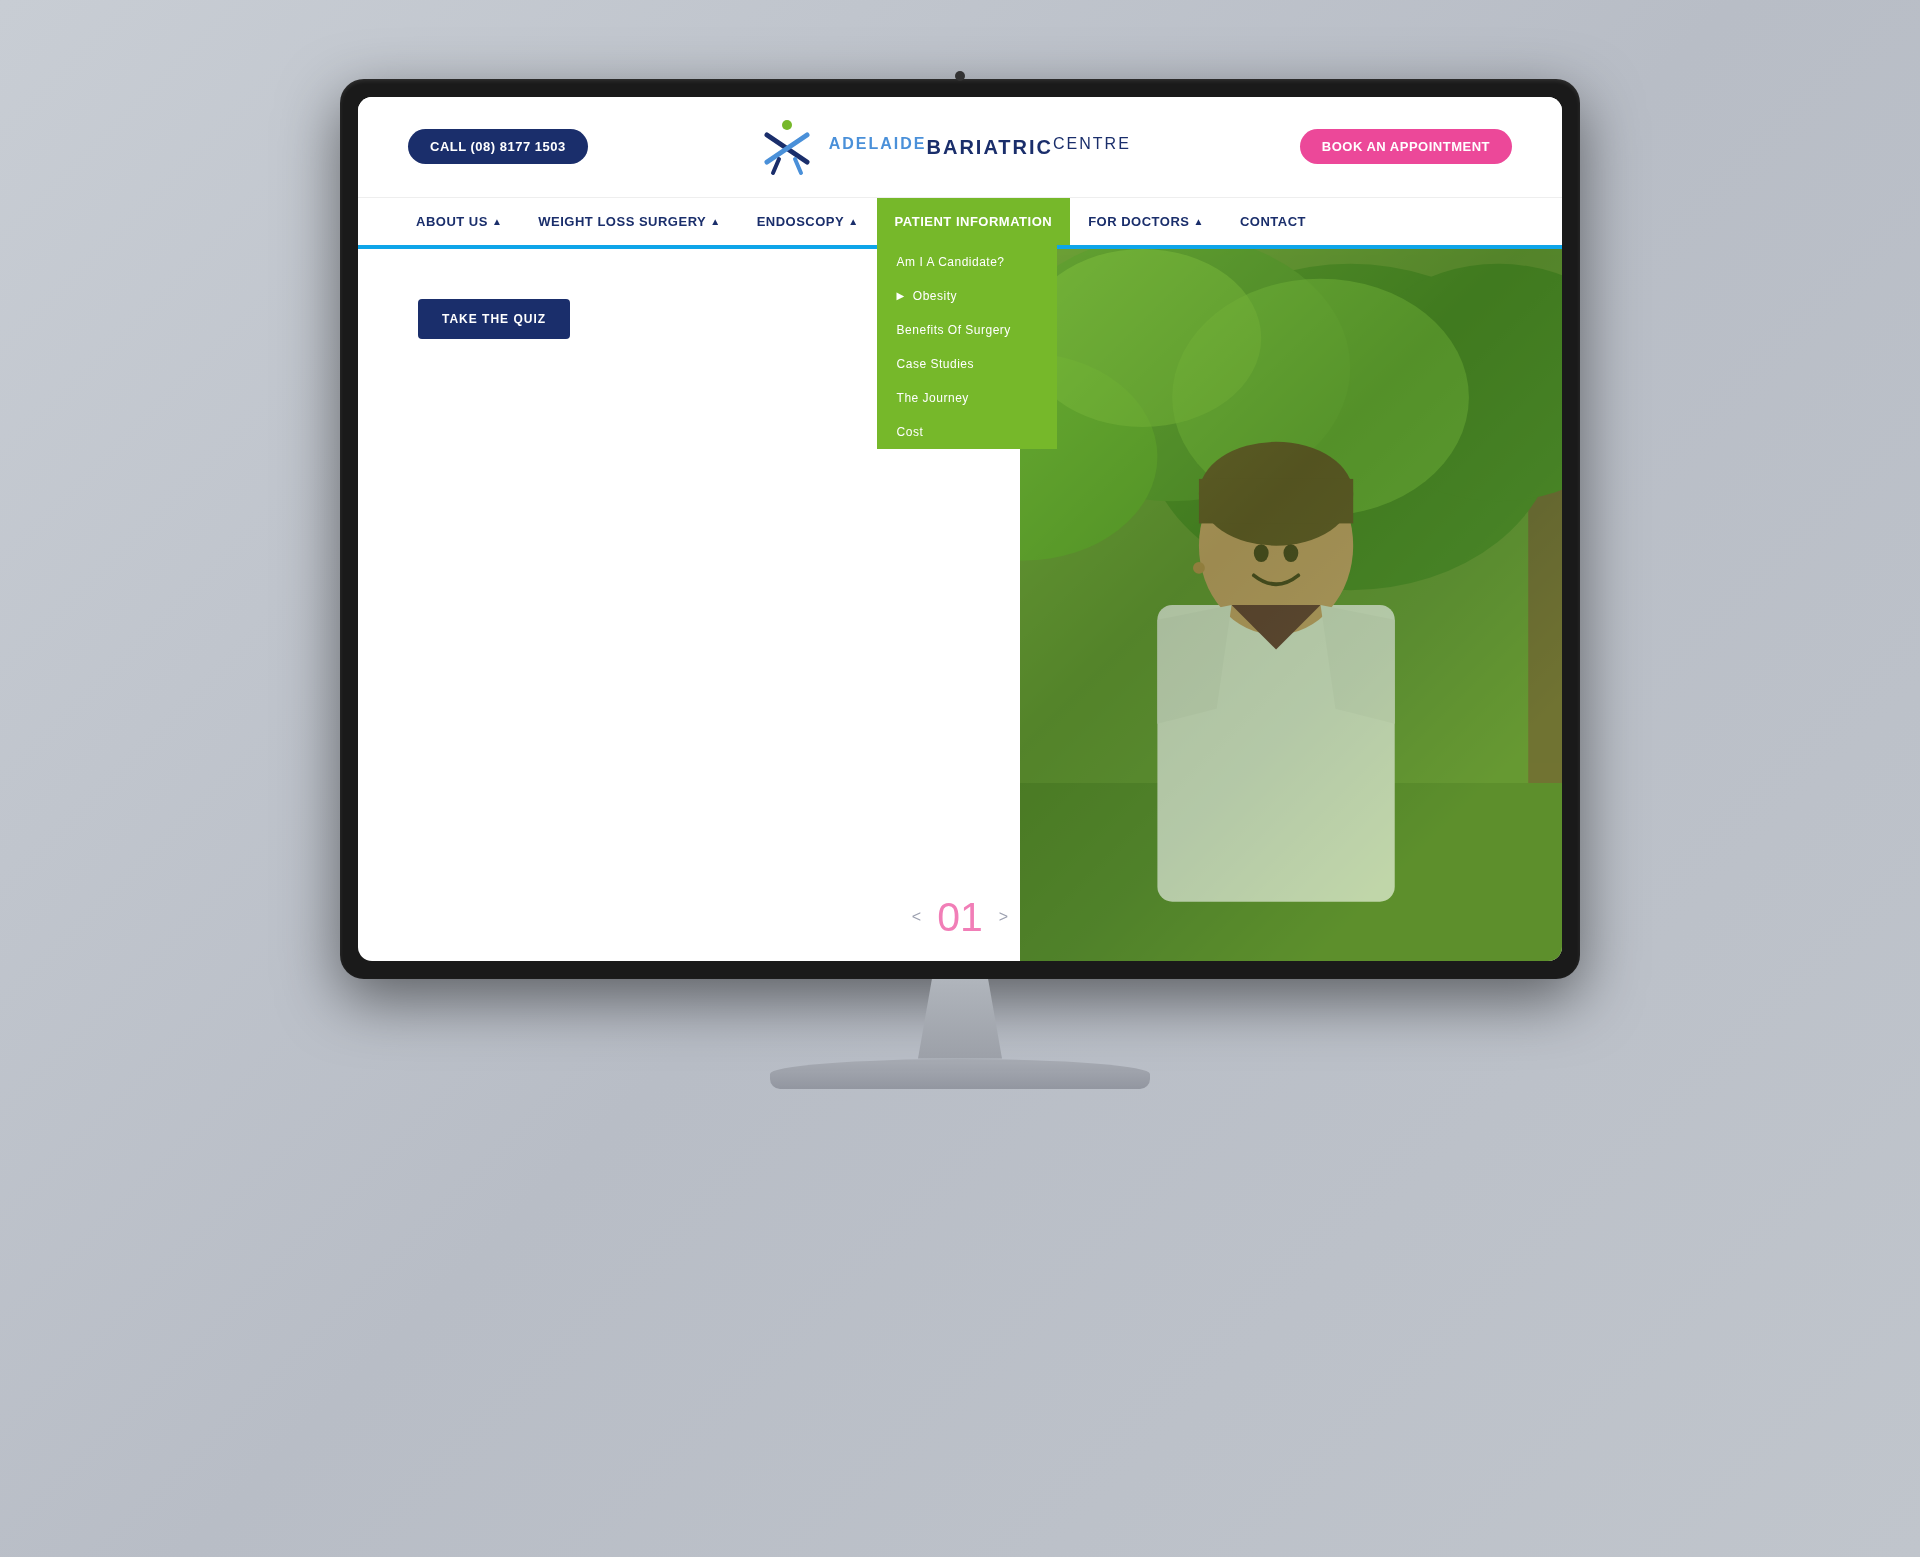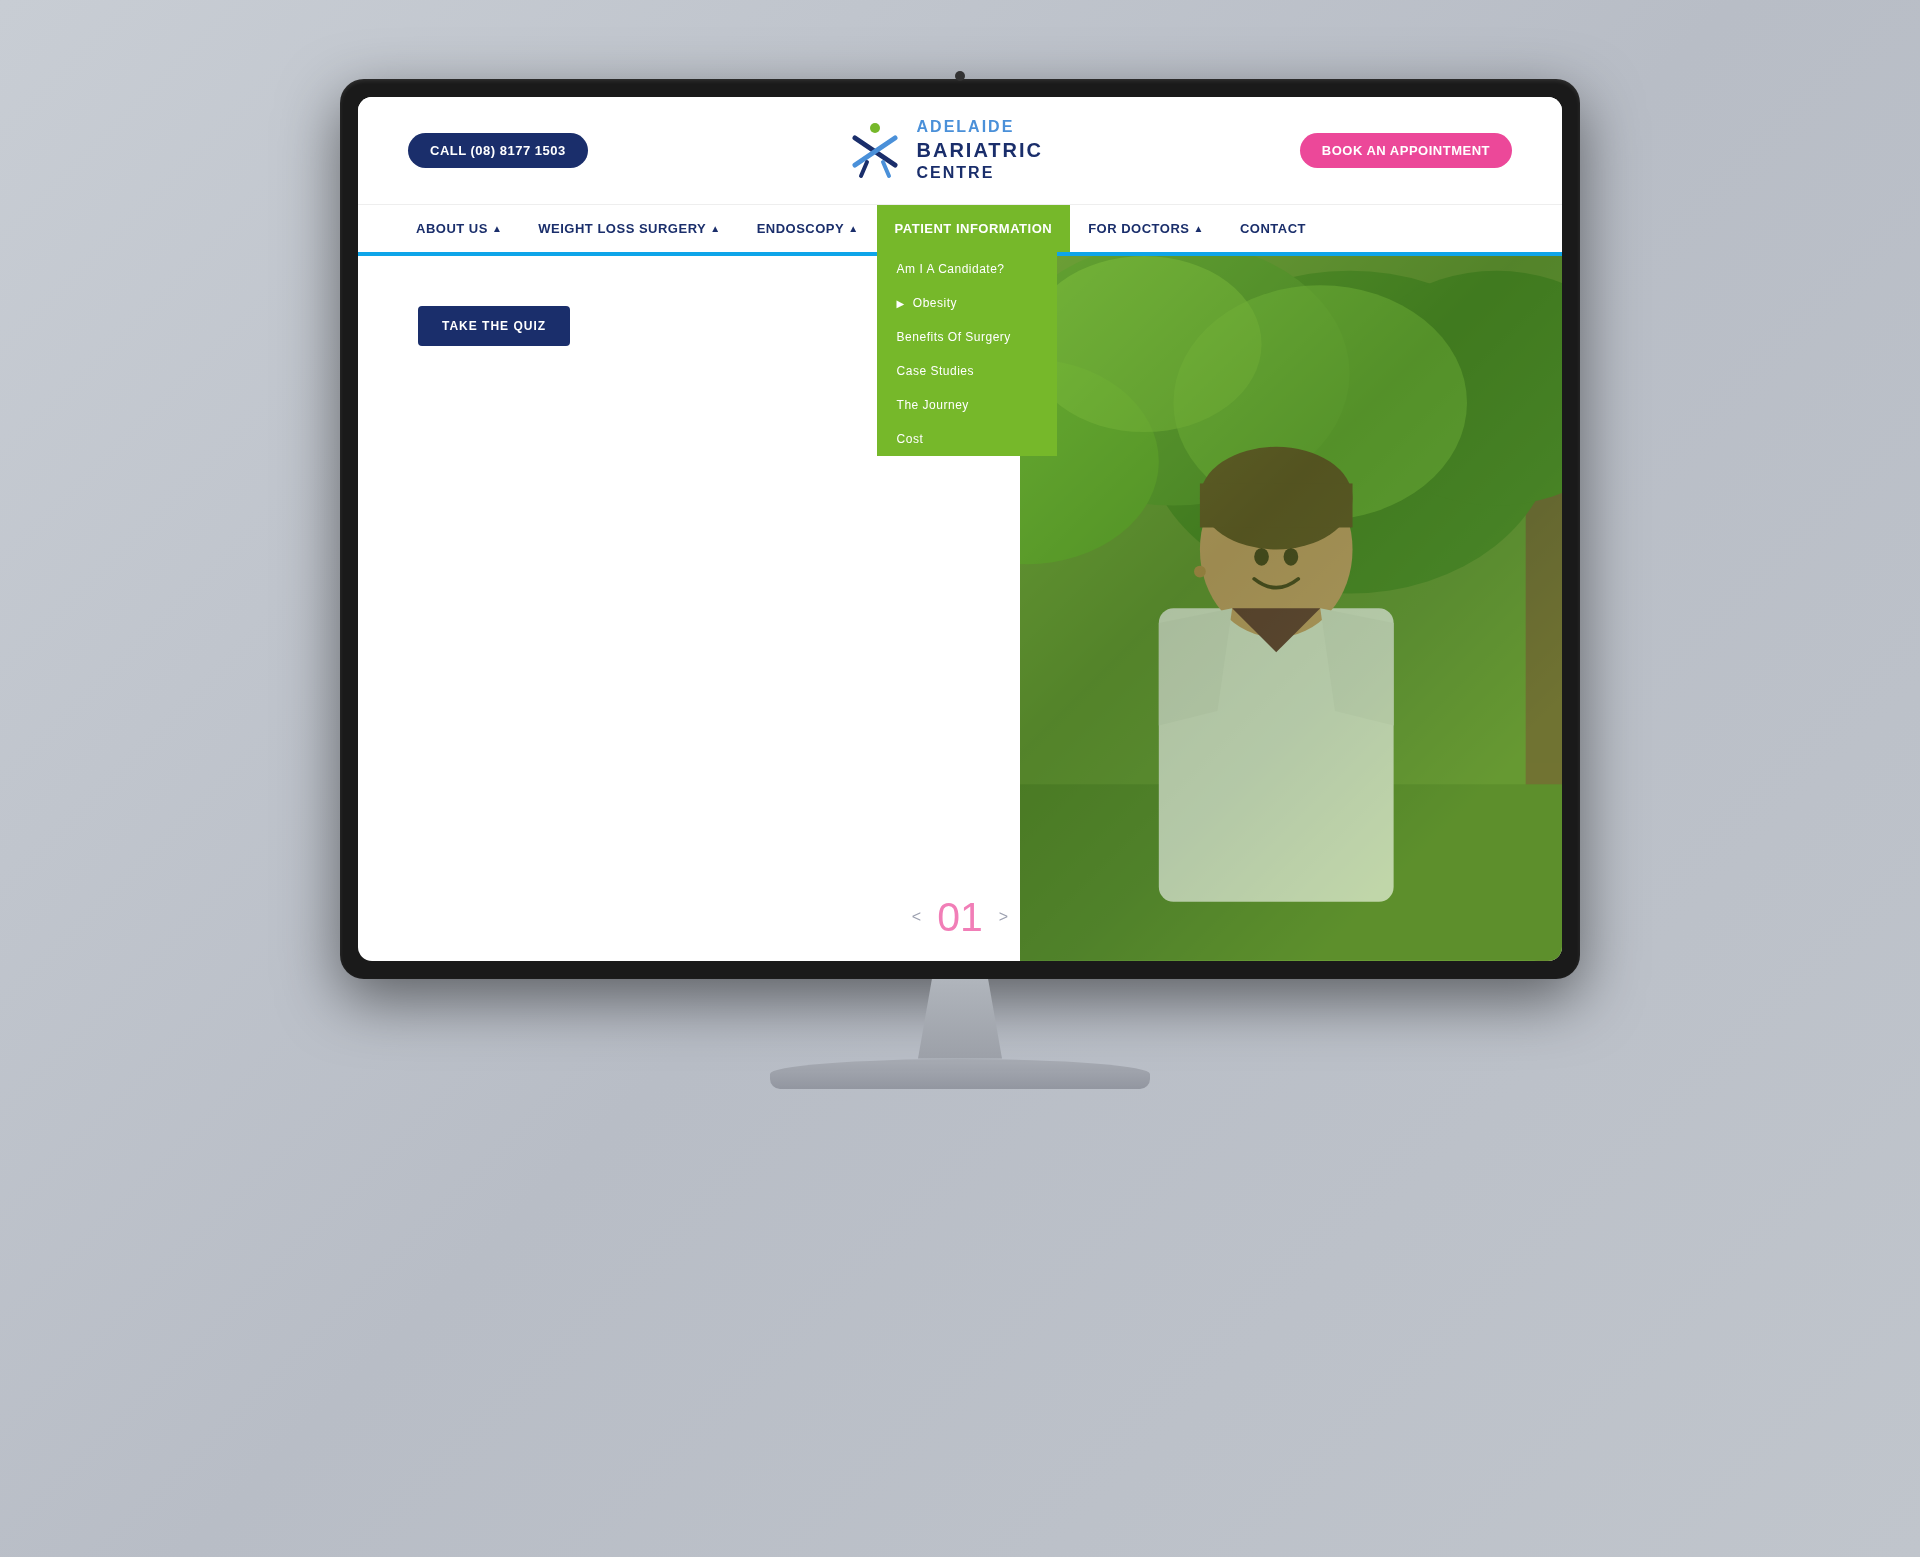--- a/index.html
+++ b/index.html
@@ -116,21 +116,20 @@
       gap: 12px;
     }
 
     .logo-icon {
       width: 60px;
       height: 60px;
     }
 
     .logo-text {
       display: flex;
-      flex-direction: column;
       line-height: 1.3;
     }
 
     .logo-text span {
       font-size: 14px;
       font-weight: 700;
       color: #1a2e6b;
       letter-spacing: 1px;
     }
 
@@ -312,21 +311,21 @@
                 <line x1="10" y1="18" x2="50" y2="45" stroke="#1a2e6b" stroke-width="5" stroke-linecap="round"></line>
                 <line x1="50" y1="18" x2="10" y2="45" stroke="#4a90d9" stroke-width="5" stroke-linecap="round"></line>
 
                 <line x1="22" y1="42" x2="16" y2="56" stroke="#1a2e6b" stroke-width="4" stroke-linecap="round"></line>
                 <line x1="38" y1="42" x2="44" y2="56" stroke="#4a90d9" stroke-width="4" stroke-linecap="round"></line>
               </svg>
 
               <div class="logo-text">
                 <span style="color:#4a90d9; font-size:16px; font-weight:800; letter-spacing:2px;">ADELAIDE</span>
                 <span style="color:#1a2e6b; font-size:20px; font-weight:800; letter-spacing:2px;">BARIATRIC</span>
-                <span style="color:#1a2e6b; font-size:16px; font-weight:700; letter-spacing:2px;">CENTRE</span>
+                <span style="color:#1a2e6b; font-size:16px; font-weight:400; letter-spacing:2px;">CENTRE</span>
               </div>
             </div>
 
             <div class="book-btn">BOOK AN APPOINTMENT</div>
           </div>
 
           <div class="nav">
             <div class="nav-item">
               <span>ABOUT US</span>
               <span class="nav-arrow">▲</span>

